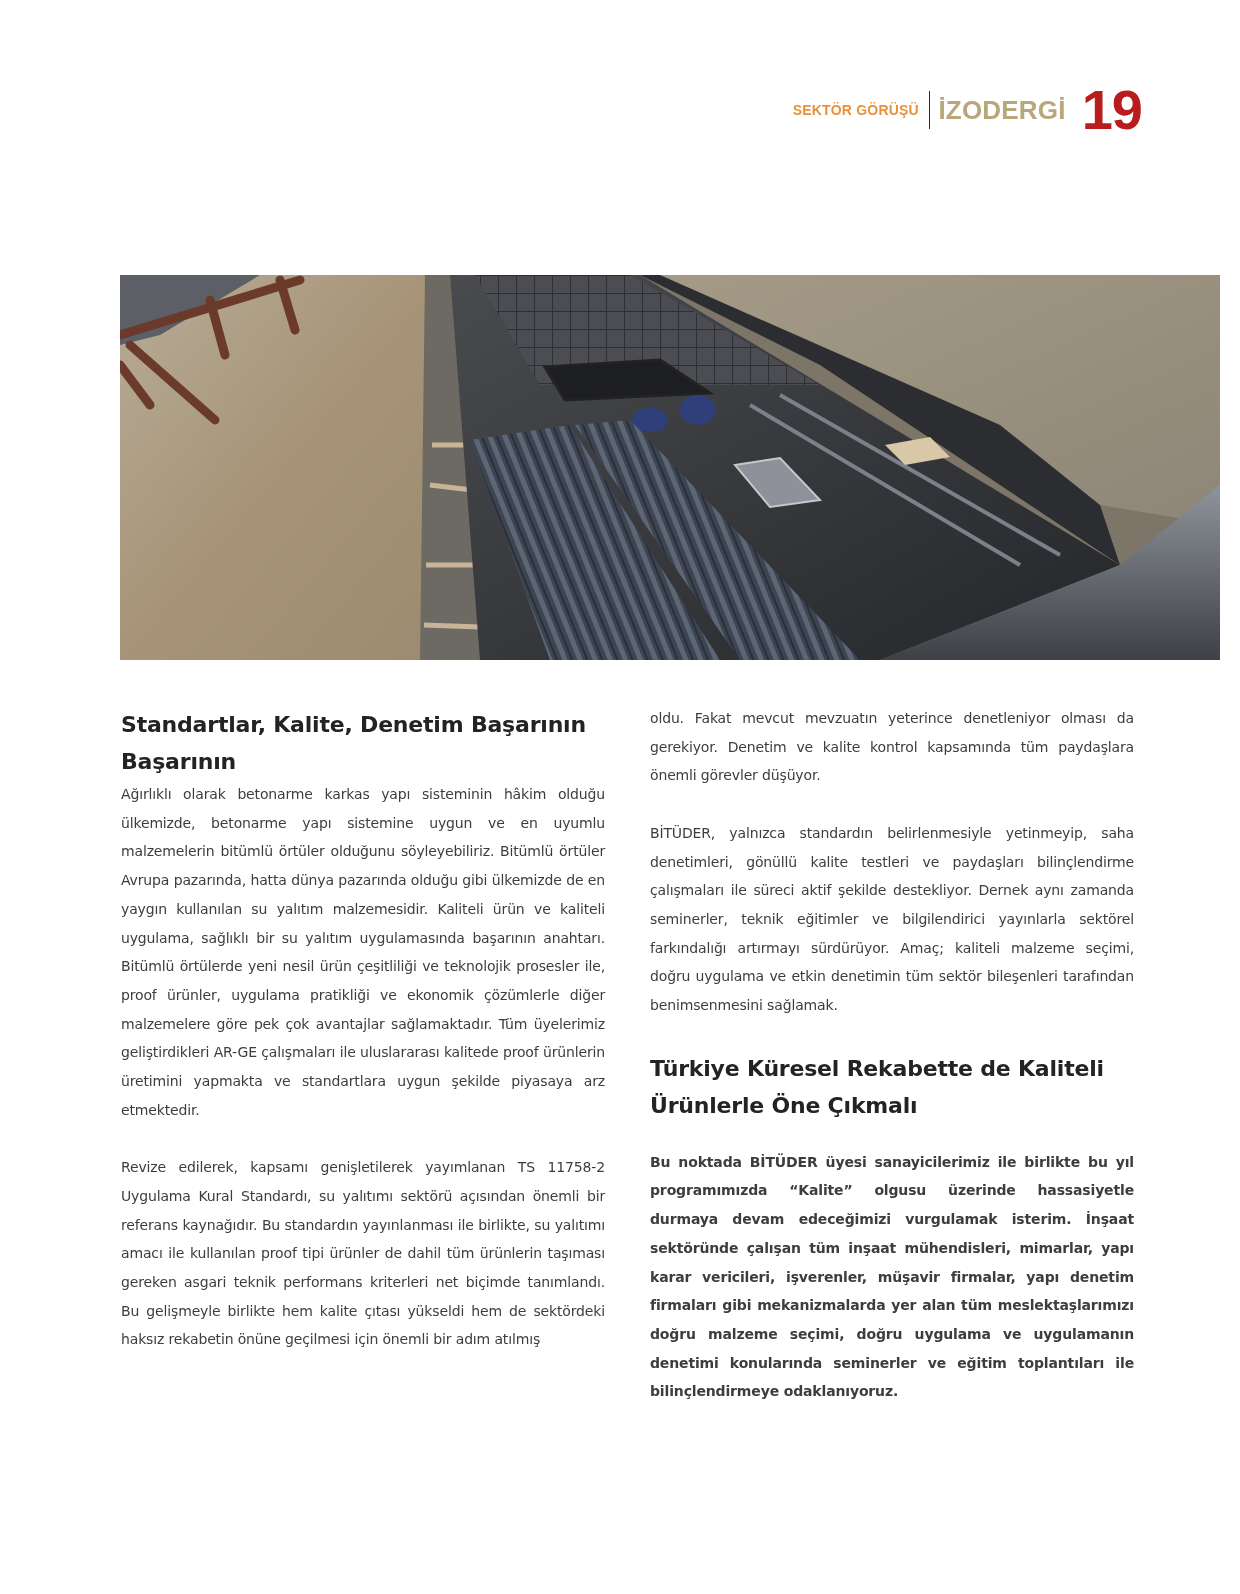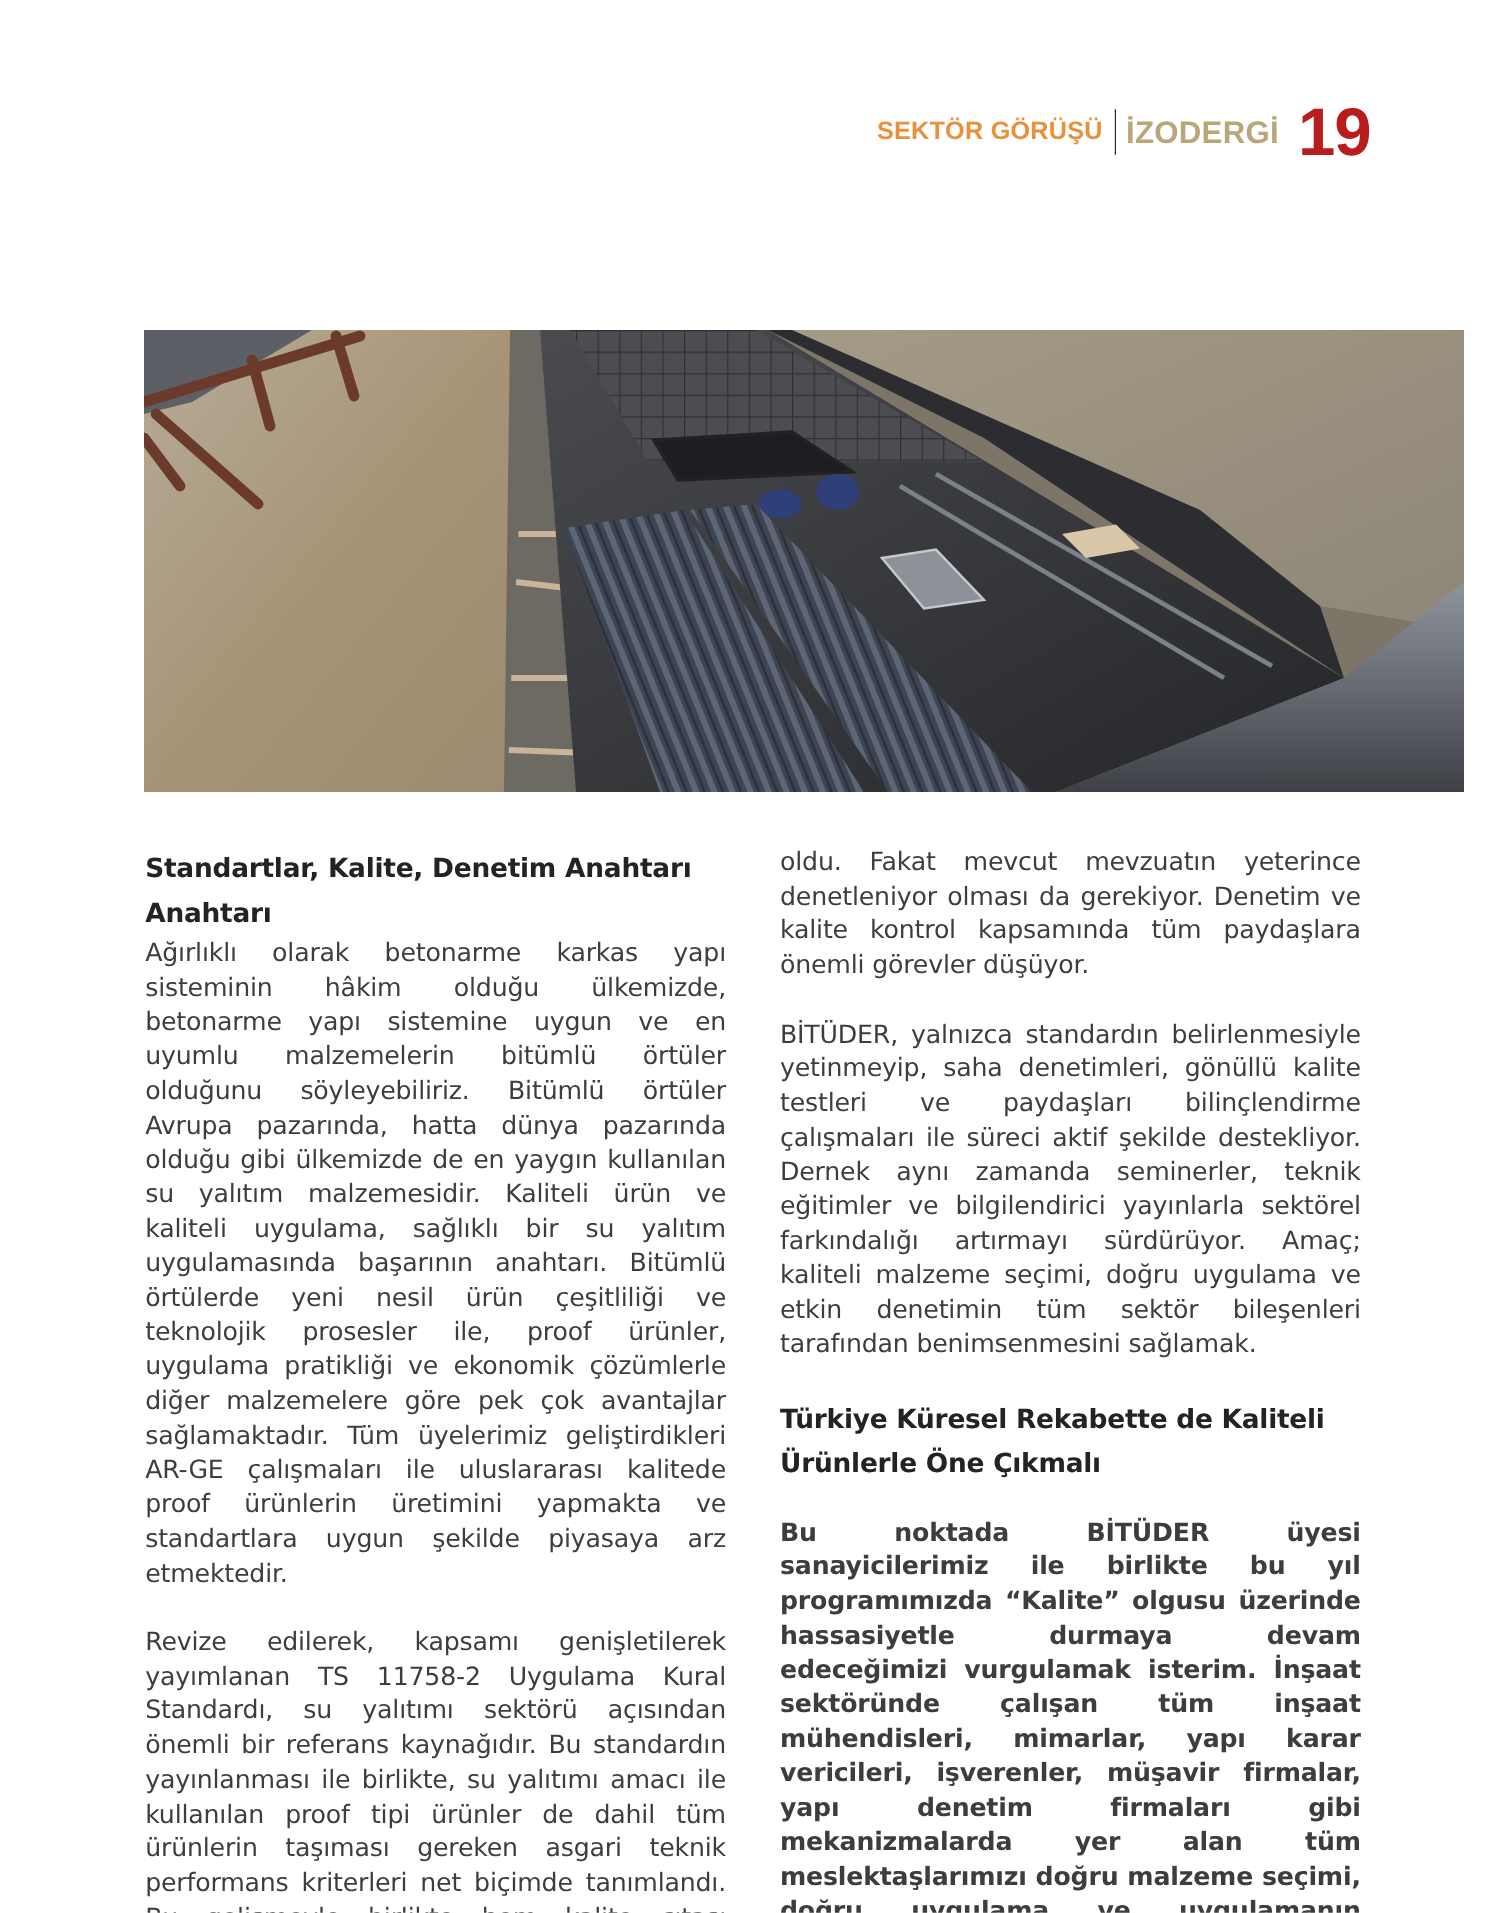--- a/index.html
+++ b/index.html
@@ -22,21 +22,21 @@
       top: 84px;
       right: 98px;
       height: 52px;
       display: flex;
       align-items: center;
       font-family: "Liberation Sans", sans-serif;
       font-weight: bold;
     }
     .rh-section {
       color: #e8913a;
-      font-size: 21px;
+      font-size: 14px;
       letter-spacing: 0.2px;
     }
     .rh-divider {
       width: 1.5px;
       height: 38px;
       background: #2a2a2a;
       margin: 0 8px 0 10px;
     }
     .rh-magazine {
       color: #b9a77a;
@@ -81,21 +81,21 @@
       font-family: "DejaVu Sans", sans-serif;
       font-weight: bold;
       font-size: 22px;
       line-height: 37px;
       color: #232323;
       letter-spacing: -0.2px;
     }
     .paragraph {
       margin: 0;
       font-family: "DejaVu Sans", sans-serif;
-      font-size: 21px;
+      font-size: 14px;
       line-height: 28.7px;
       color: #3d3d3d;
       text-align: justify;
       letter-spacing: -0.15px;
       hyphens: manual;
     }
     .col-left .section-heading { margin-top: 6px; }
     .col-left .paragraph.first { }
     .gap { height: 28.7px; }
     .col-right .paragraph.first { margin-top: 4px; }
@@ -187,21 +187,21 @@
       <line x1="630" y1="130" x2="900" y2="290"></line>
       <line x1="660" y1="120" x2="940" y2="280"></line>
     </g>
 
     <polygon points="615,190 660,183 700,225 650,232" fill="#8e9199" stroke="#c6c8cc" stroke-width="2"></polygon>
     <polygon points="765,170 810,162 830,182 785,190" fill="#d8c8a8"></polygon>
   </svg>
 </div>
 
 <div class="column col-left">
-  <h2 class="section-heading">Standartlar, Kalite, Denetim Anahtarı Anahtarı</h2>
+  <h2 class="section-heading">Standartlar, Kalite, Denetim Başarının Başarının</h2>
   <p class="paragraph first">Ağırlıklı olarak betonarme karkas yapı sisteminin hâkim olduğu ülkemizde, betonarme yapı sistemine uygun ve en uyumlu malzemelerin bitümlü örtüler olduğunu söyleyebiliriz. Bitümlü örtüler Avrupa pazarında, hatta dünya pazarında olduğu gibi ülkemizde de en yaygın kullanılan su yalıtım malzemesidir. Kaliteli ürün ve kaliteli uygulama, sağlıklı bir su yalıtım uygulamasında başarının anahtarı. Bitümlü örtülerde yeni nesil ürün çeşitliliği ve teknolojik prosesler ile, proof ürünler, uygulama pratikliği ve ekonomik çözümlerle diğer malzemelere göre pek çok avantajlar sağlamaktadır. Tüm üyelerimiz geliştirdikleri AR-GE çalışmaları ile uluslararası kalitede proof ürünlerin üretimini yapmakta ve standartlara uygun şekilde piyasaya arz etmektedir.</p>
   <div class="gap"></div>
   <p class="paragraph">Revize edilerek, kapsamı genişletilerek yayımlanan TS 11758-2 Uygulama Kural Standardı, su yalıtımı sektörü açısından önemli bir referans kaynağıdır. Bu standardın yayınlanması ile birlikte, su yalıtımı amacı ile kullanılan proof tipi ürünler de dahil tüm ürünlerin taşıması gereken asgari teknik performans kriterleri net biçimde tanımlandı. Bu gelişmeyle birlikte hem kalite çıtası yükseldi hem de sektördeki haksız rekabetin önüne geçilmesi için önemli bir adım atılmış</p>
 </div>
 
 <div class="column col-right">
   <p class="paragraph first">oldu. Fakat mevcut mevzuatın yeterince denetleniyor olması da gerekiyor. Denetim ve kalite kontrol kapsamında tüm paydaşlara önemli görevler düşüyor.</p>
   <div class="gap"></div>
   <p class="paragraph">BİTÜDER, yalnızca standardın belirlenmesiyle yetinmeyip, saha denetimleri, gönüllü kalite testleri ve paydaşları bilinçlendirme çalışmaları ile süreci aktif şekilde destekliyor. Dernek aynı zamanda seminerler, teknik eğitimler ve bilgilendirici yayınlarla sektörel farkındalığı artırmayı sürdürüyor. Amaç; kaliteli malzeme seçimi, doğru uygulama ve etkin denetimin tüm sektör bileşenleri tarafından benimsenmesini sağlamak.</p>
   <h2 class="section-heading">Türkiye Küresel Rekabette de Kaliteli Ürünlerle  Öne Çıkmalı</h2>

